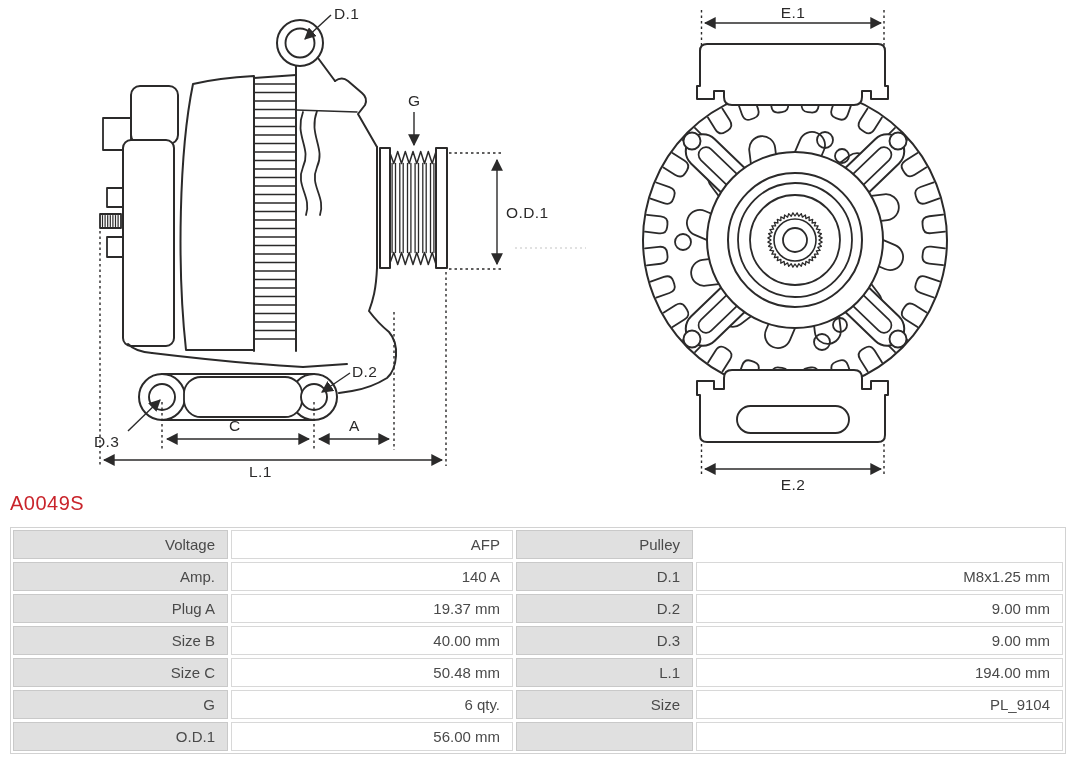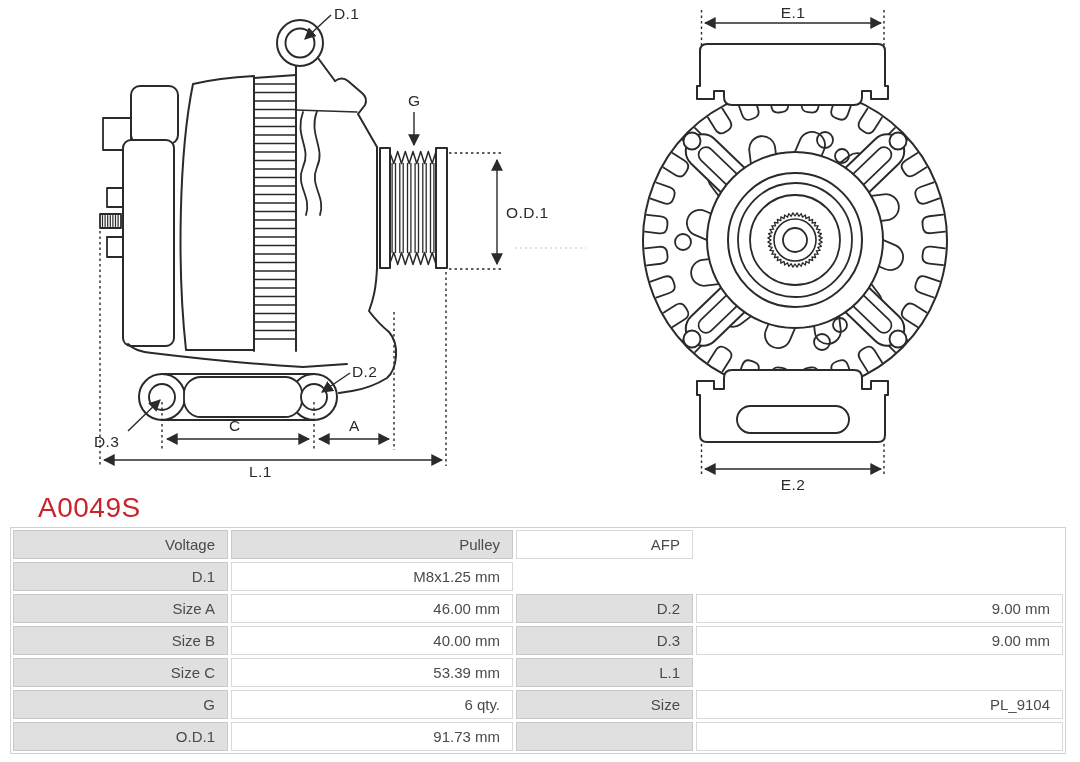--- a/index.html
+++ b/index.html
@@ -1,19 +1,19 @@
 <!DOCTYPE html>
 <html><head>
 <meta charset="utf-8">
 <style>
   html,body{margin:0;padding:0;background:#fff;}
   .page{position:relative;width:1080px;height:762px;background:#fff;overflow:hidden;
         font-family:"Liberation Sans",sans-serif;text-decoration:underline;}
   .drawing-svg{position:absolute;left:0;top:0;}
-  .part-number{position:absolute;left:10px;top:492px;font-size:28px;letter-spacing:.5px;margin-left:28px;}
+  .part-number{position:absolute;left:10px;top:492px;font-size:20px;letter-spacing:.5px;}
   .spec-table{position:absolute;left:10px;top:527px;width:1056px;box-sizing:border-box;
               border:1px solid #d2d2d2;background:#fff;padding:2px;
               display:flex;flex-direction:column;gap:3px;}
   .spec-row{display:grid;grid-template-columns:215px 282px 177px 1fr;gap:3px;height:29px;}
   .cell{box-sizing:border-box;font-size:15px;color:#4a4a4a;text-align:right;
         padding-right:12px;line-height:27px;white-space:nowrap;overflow:hidden;}
   .cell.lab{background:#e0e0e0;border:1px solid #c9c9c9;}
   .cell.val{background:#ffffff;border:1px solid #d8d8d8;}
   text{font-family:"Liberation Sans",sans-serif;font-size:15.5px;fill:#2b2a2a;
        letter-spacing:.4px;stroke:none;}
@@ -291,51 +291,54 @@
     <text x="793" y="18" text-anchor="middle">E.1</text>
     <text x="793" y="490" text-anchor="middle">E.2</text>
   </g>
 </svg>
 
 <div class="part-number" style="color: rgb(201, 36, 43);">A0049S</div>
 
 <div class="spec-table" id="spec-table">
       <div class="spec-row">
         <div class="cell lab">Voltage</div>
+        <div class="cell val">AFP</div>
         <div class="cell lab">Pulley</div>
-        <div class="cell val">AFP</div>
-      </div>
-      <div class="spec-row">
+      </div>
+      <div class="spec-row">
+        <div class="cell lab">Amp.</div>
+        <div class="cell val">140 A</div>
         <div class="cell lab">D.1</div>
         <div class="cell val">M8x1.25 mm</div>
       </div>
       <div class="spec-row">
-        <div class="cell lab">Size A</div>
-        <div class="cell val">46.00 mm</div>
+        <div class="cell lab">Plug A</div>
+        <div class="cell val">19.37 mm</div>
         <div class="cell lab">D.2</div>
         <div class="cell val">9.00 mm</div>
       </div>
       <div class="spec-row">
         <div class="cell lab">Size B</div>
         <div class="cell val">40.00 mm</div>
         <div class="cell lab">D.3</div>
         <div class="cell val">9.00 mm</div>
       </div>
       <div class="spec-row">
         <div class="cell lab">Size C</div>
-        <div class="cell val">53.39 mm</div>
+        <div class="cell val">50.48 mm</div>
         <div class="cell lab">L.1</div>
+        <div class="cell val">194.00 mm</div>
       </div>
       <div class="spec-row">
         <div class="cell lab">G</div>
         <div class="cell val">6 qty.</div>
         <div class="cell lab">Size</div>
         <div class="cell val">PL_9104</div>
       </div>
       <div class="spec-row">
         <div class="cell lab">O.D.1</div>
-        <div class="cell val">91.73 mm</div>
+        <div class="cell val">56.00 mm</div>
         <div class="cell lab"></div>
         <div class="cell val"></div>
       </div>
     </div>
 
 </div>
 
 </body></html>

